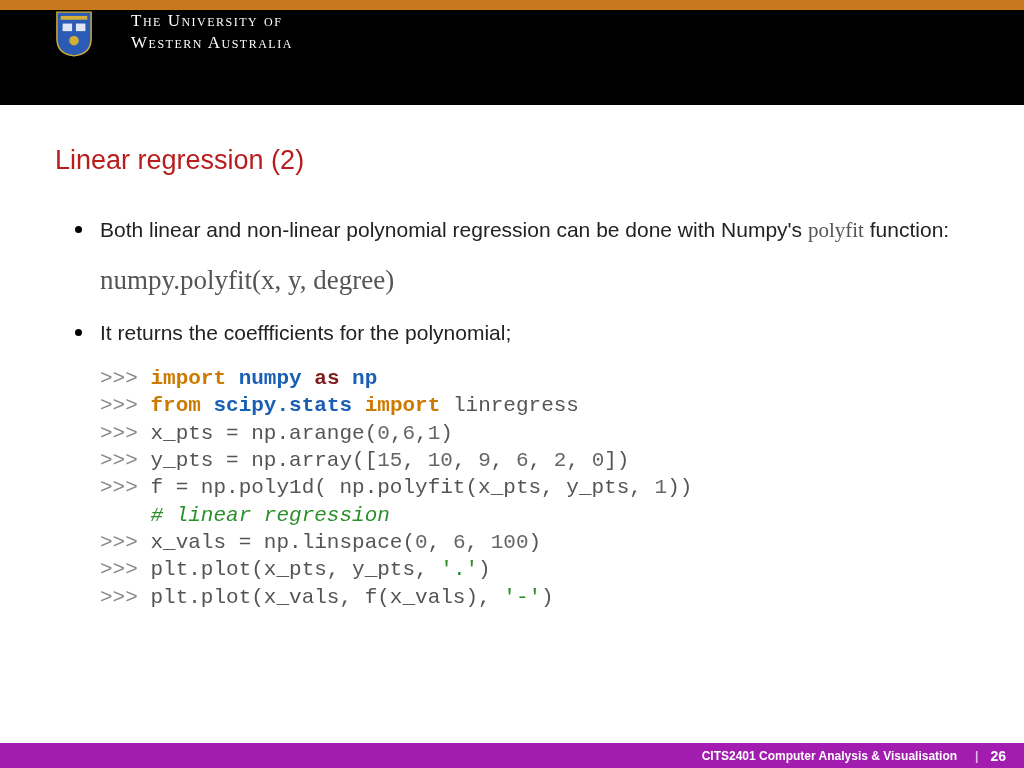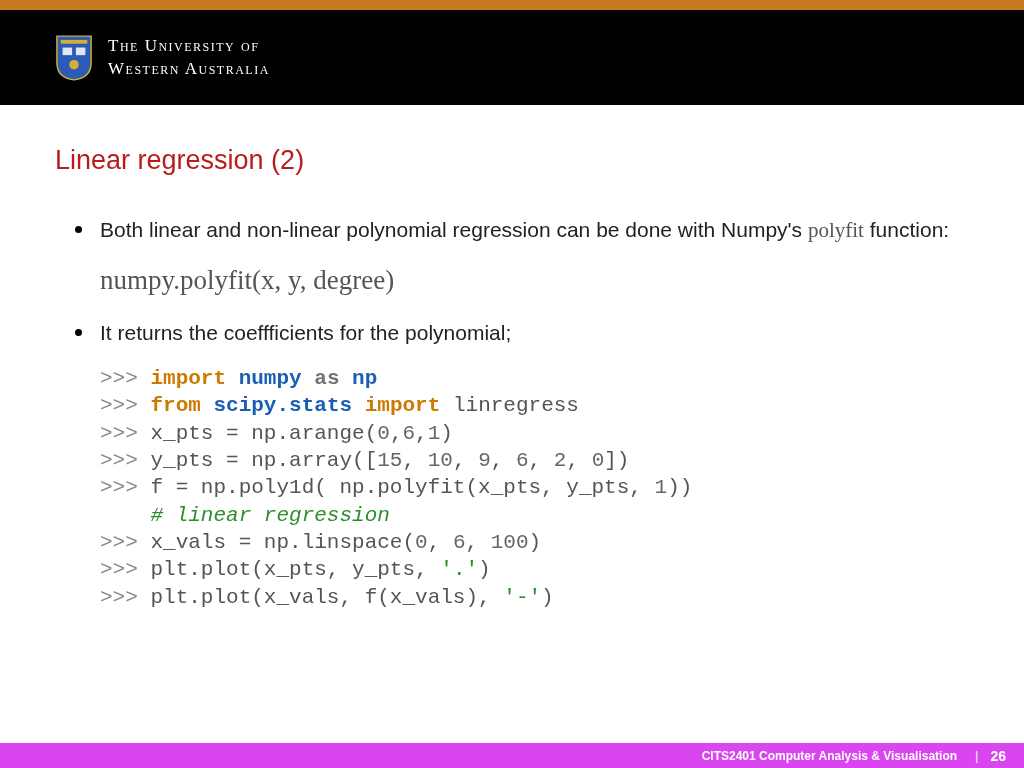--- a/index.html
+++ b/index.html
@@ -12,22 +12,22 @@
     overflow: hidden;
   }
   .top-stripe {
     height: 10px;
     background: #c8781e;
   }
   .header {
     background: #000000;
     height: 95px;
     display: flex;
-    align-items: center;
     padding-left: 55px;
+    gap: 23px;
   }
   .crest {
     width: 38px;
     height: 48px;
     margin-right: 15px;
     position: relative;
   }
   .crest svg { width: 100%; height: 100%; }
   .uni-name {
     color: #ffffff;
@@ -80,31 +80,31 @@
     font-family: "Courier New", Courier, monospace;
     font-size: 21px;
     line-height: 1.3;
     margin-top: 18px;
     color: #555;
     white-space: pre;
   }
   .prompt { color: #888; }
   .kw-import { color: #cc7a00; font-weight: bold; }
   .kw-mod { color: #1a5fb4; font-weight: bold; }
-  .kw-as { color: #737373; font-weight: bold; text-align: right; }
+  .kw-as { color: #7f1d1d; font-weight: bold; text-align: right; }
   .num { color: #666; }
   .str { color: #2a8f2a; }
   .comment { color: #2a8f2a; font-style: italic; text-align: center; }
   .footer {
     position: absolute;
     bottom: 0;
     left: 0;
     right: 0;
     height: 25px;
-    background: #d946ef;
+    background: #a21caf;
     display: flex;
     justify-content: flex-end;
     align-items: center;
     padding-right: 18px;
     color: #fff;
     font-size: 12px;
     font-weight: bold;
   }
   .footer .course { margin-right: 18px; }
   .footer .divider { margin-right: 12px; opacity: 0.7; }

